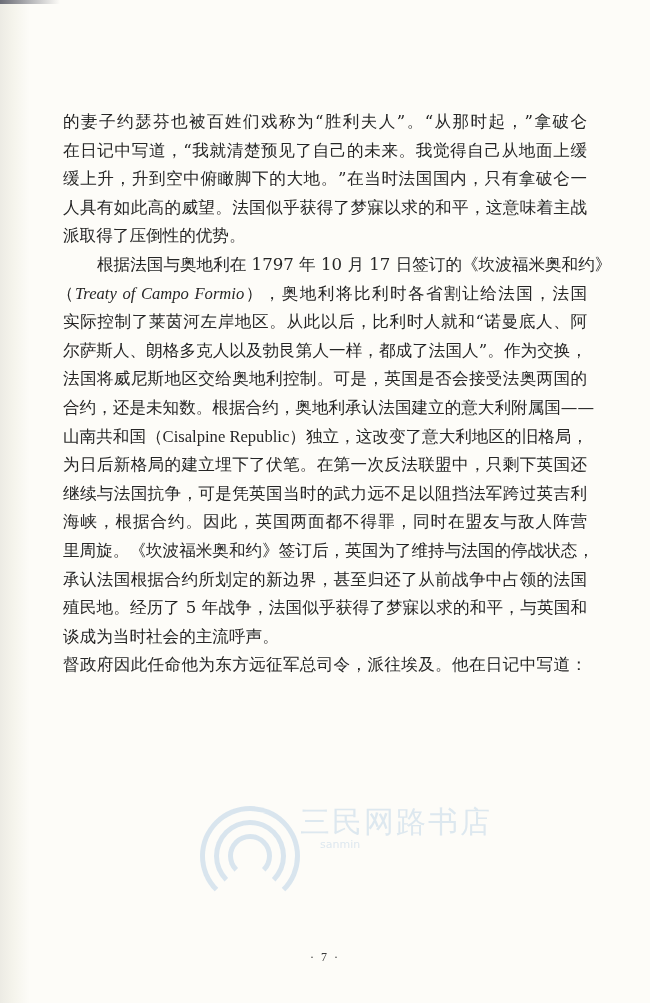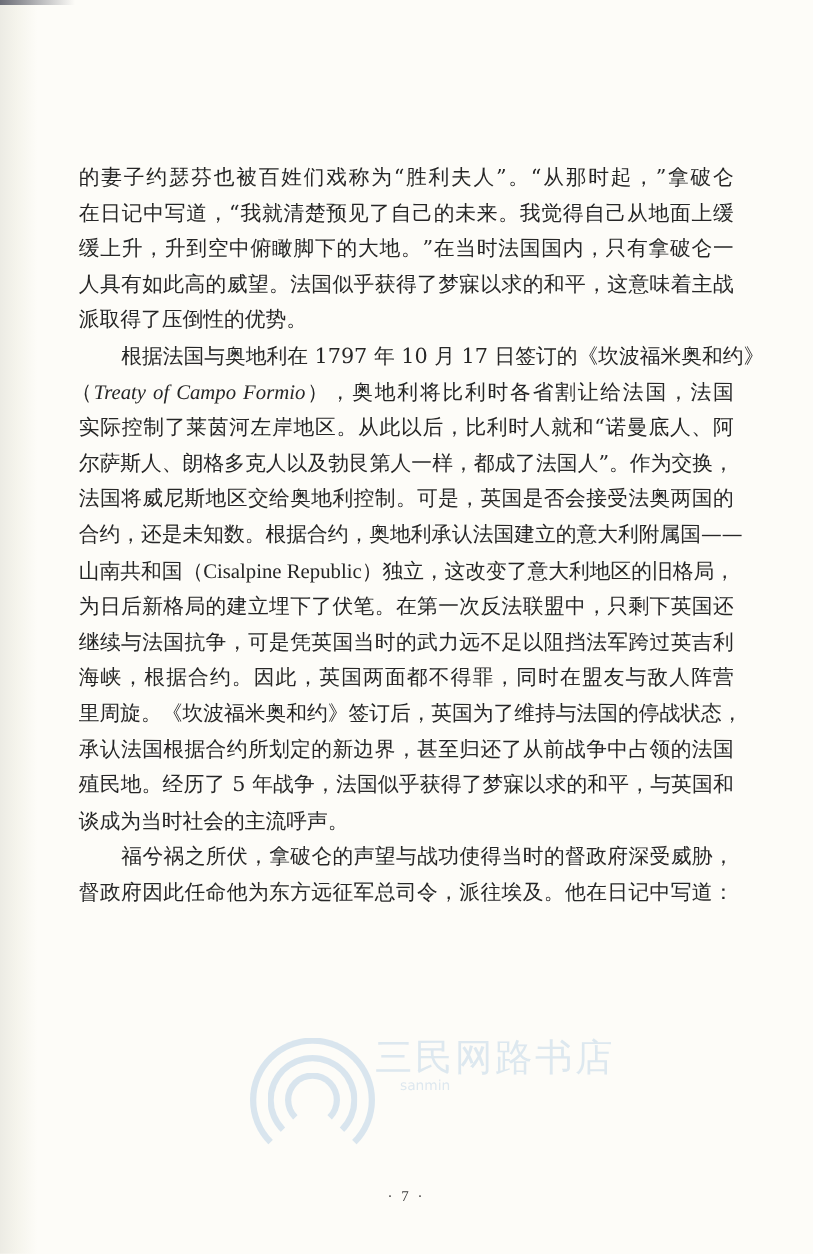--- a/index.html
+++ b/index.html
@@ -23,21 +23,21 @@
     }
     .page-corner {
       position: absolute;
       left: 0; top: 0;
       width: 60px; height: 4px;
       background: linear-gradient(to right, #6c6e78, rgba(200,200,205,0));
     }
     .text-block {
       position: absolute;
       left: 63px;
-      top: 128px;
+      top: 108px;
       width: 524px;
     }
     .line {
       position: relative;
       height: 28.6px;
       line-height: 28.6px;
       font-size: 16.6px;
       white-space: nowrap;
       text-align: justify;
       text-align-last: justify;
@@ -71,21 +71,20 @@
       font-family: "Liberation Serif", serif;
       letter-spacing: 2px;
     }
     .watermark {
       position: absolute;
       left: 200px;
       top: 798px;
       width: 260px;
       height: 70px;
       pointer-events: none;
-      margin-top: 24px;
     }
     .wm-arc {
       position: absolute;
       border: 5px solid rgba(150,185,220,0.35);
       border-bottom-color: transparent;
       border-left-color: rgba(150,185,220,0.35);
       border-radius: 50%;
     }
     .wm-text {
       position: absolute;
@@ -134,21 +133,20 @@
     <div class="line">为日后新格局的建立埋下了伏笔。在第一次反法联盟中，只剩下英国还</div>
     <div class="line">继续与法国抗争，可是凭英国当时的武力远不足以阻挡法军跨过英吉利</div>
     <div class="line">海峡，根据合约。因此，英国两面都不得罪，同时在盟友与敌人阵营</div>
     <div class="line">里周旋。《坎波福米奥和约》签订后，英国为了维持与法国的停战状态，</div>
     <div class="line">承认法国根据合约所划定的新边界，甚至归还了从前战争中占领的法国</div>
     <div class="line">殖民地。经历了 5 年战争，法国似乎获得了梦寐以求的和平，与英国和</div>
     <div class="line last">谈成为当时社会的主流呼声。</div>
   </div>
 
   <div>
-    <div class="line indent">福兮祸之所伏，拿破仑的声望与战功使得当时的督政府深受威胁，</div>
     <div class="line">督政府因此任命他为东方远征军总司令，派往埃及。他在日记中写道：</div>
   </div>
 </div>
 
 <div class="watermark">
   <div class="wm-arc" style="left:0;top:8px;width:90px;height:90px;"></div>
   <div class="wm-arc" style="left:14px;top:22px;width:62px;height:62px;"></div>
   <div class="wm-arc" style="left:28px;top:36px;width:34px;height:34px;"></div>
   <div class="wm-text">三民网路书店</div>
   <div class="wm-sub">sanmin</div>

